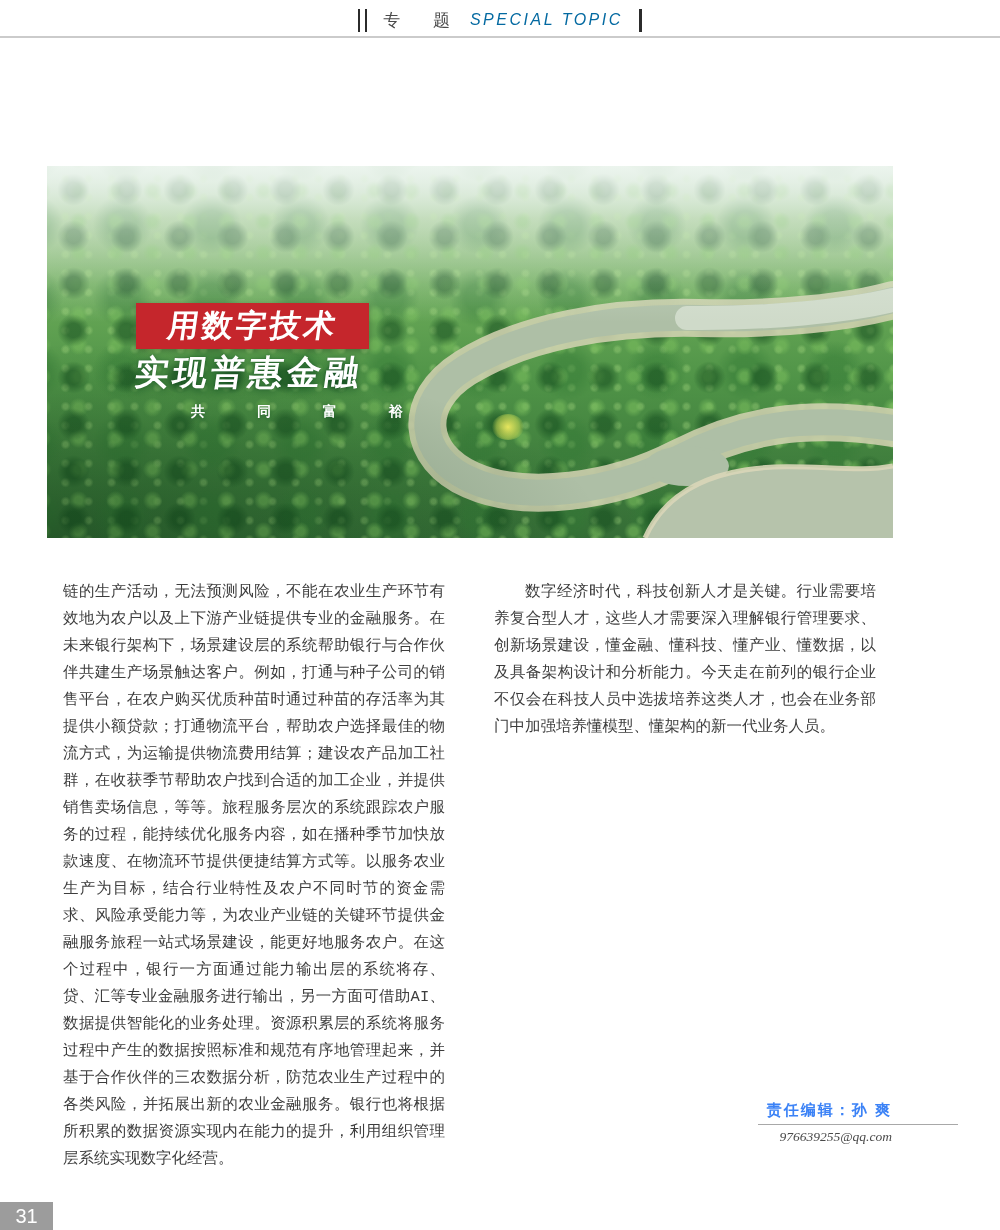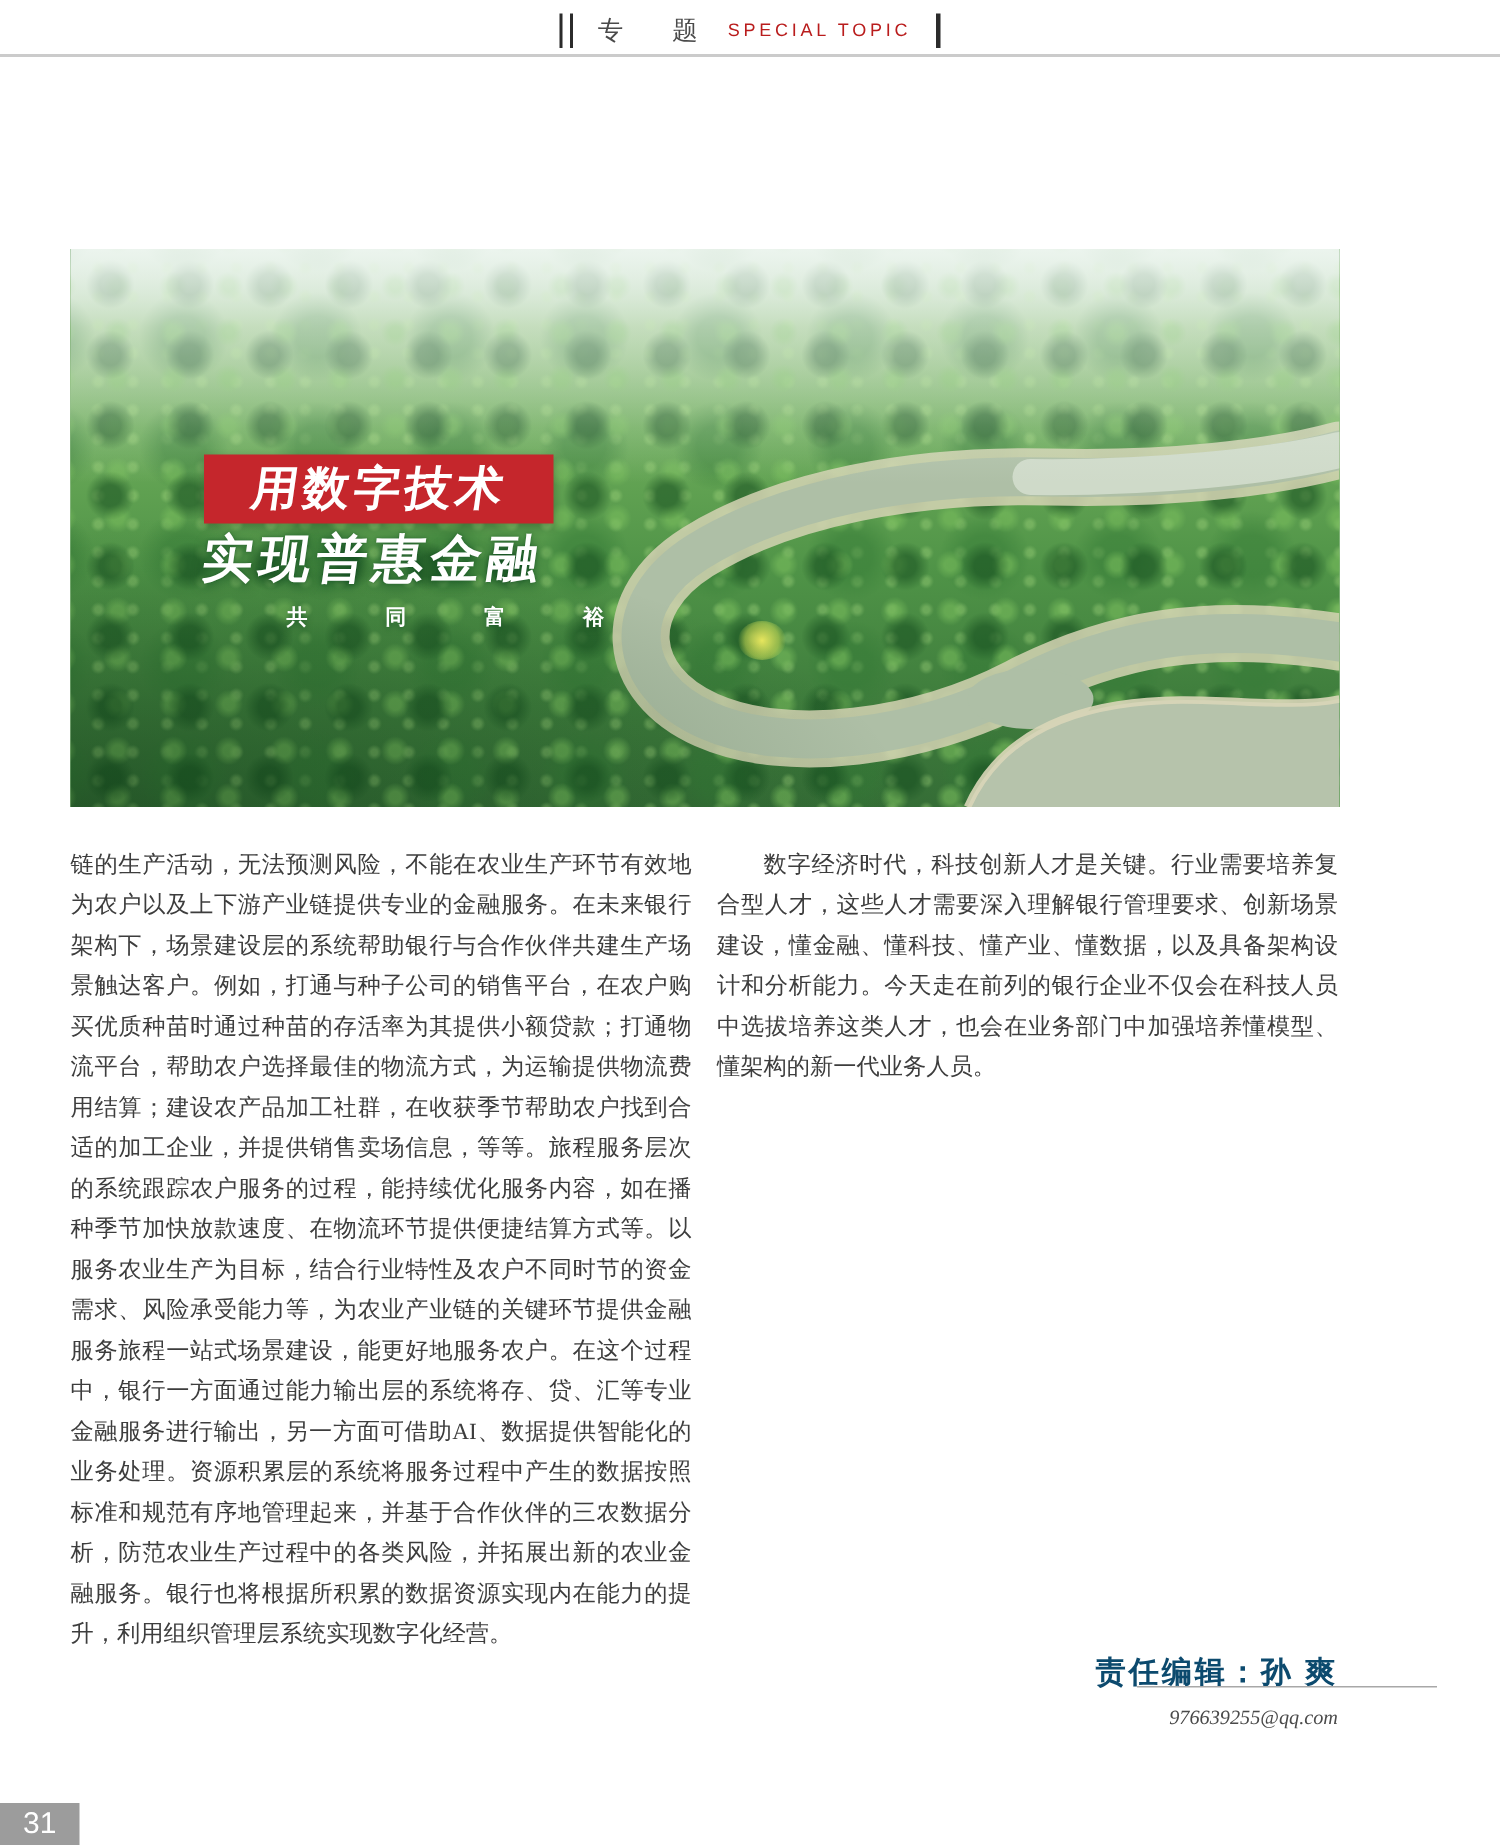--- a/index.html
+++ b/index.html
@@ -5,21 +5,21 @@
   html,body{margin:0;padding:0;background:#ffffff;}
   .page{position:relative;width:1000px;height:1230px;background:#ffffff;overflow:hidden;
         font-family:"Liberation Sans","DejaVu Sans",sans-serif;}
 
   
   .hdr{position:absolute;top:7px;left:0;right:0;height:26px;
        display:flex;justify-content:center;align-items:center;gap:16px;}
   .dbar{width:5px;height:23px;border-left:2px solid #2b2b2b;border-right:2px solid #2b2b2b;}
   .sbar{width:3px;height:23px;background:#2b2b2b;}
   .hdr-cn{font-size:17px;color:#4a4a4a;letter-spacing:14px;margin-right:-10px;}
-  .hdr-en{font-size:12px;color:#b91c1c;letter-spacing:2.5px;}
+  .hdr-en{font-size:16px;color:#0369a1;letter-spacing:2.5px;font-style:italic;}
   .hrule{position:absolute;top:36px;left:0;width:1000px;height:2px;background:#cbcbcb;}
 
   
   .photo{position:absolute;left:47px;top:166px;width:846px;height:372px;overflow:hidden;
          background-color:#4e8f44;
          background-image:
            radial-gradient(circle, rgba(20,76,30,.55) 20%, rgba(20,76,30,0) 46%),
            radial-gradient(circle, rgba(120,188,92,.60) 16%, rgba(120,188,92,0) 40%),
            radial-gradient(circle, rgba(52,122,54,.50) 24%, rgba(52,122,54,0) 52%),
            radial-gradient(circle, rgba(164,216,126,.38) 14%, rgba(164,216,126,0) 34%),
@@ -43,31 +43,31 @@
            letter-spacing:4px;transform:skewX(-8deg);white-space:nowrap;
            text-shadow:0 2px 8px rgba(0,60,25,.65),0 0 2px rgba(0,60,25,.4);}
   .title-3{position:absolute;left:144px;top:237px;font-size:14px;font-weight:bold;color:#fff;
            letter-spacing:24px;white-space:nowrap;text-shadow:0 1px 4px rgba(0,60,25,.6);}
 
   
   .col{position:absolute;top:563px;width:414px;font-size:15.5px;line-height:27px;
        text-align:justify;color:#3d3d3d;
        font-family:"Liberation Serif","DejaVu Serif",serif;}
   .col-left{left:47px;} .col-right{left:478px;}
-  .para{margin:0;}
+  .para{margin:16px;font-family:Liberation Mono, monospace;}
   .indent{text-indent:2em;}
   .author{margin-top:7px;text-align:right;font-weight:bold;color:#222;}
   .endmark{display:inline-block;width:12px;height:12px;border-radius:50%;background:#c5262c;
            margin-left:6px;vertical-align:-1px;position:relative;}
   .endmark::after{content:"";position:absolute;left:3px;top:3px;right:3px;bottom:3px;
                   border:1.5px solid #fff;border-radius:50%;}
 
   
   .editor{position:absolute;right:108px;top:1101px;text-align:right;}
-  .editor-name{font-size:20px;font-weight:bold;color:#0c4a6e;letter-spacing:2px;}
+  .editor-name{font-size:15px;font-weight:bold;color:#3b82f6;letter-spacing:2px;}
   .editor-email{margin-top:9px;font-size:13.5px;font-style:italic;color:#4a4a4a;
                 font-family:"Liberation Serif","DejaVu Serif",serif;}
   .editor-rule{position:absolute;left:758px;top:1124px;width:200px;height:1px;background:#a8a8a8;}
   .pagenum{position:absolute;left:0;top:1202px;width:53px;height:28px;background:#9c9c9c;
            display:flex;align-items:center;justify-content:center;
            color:#fff;font-size:20px;font-family:"Liberation Sans",sans-serif;}
 </style>
 </head>
 <body>
 

